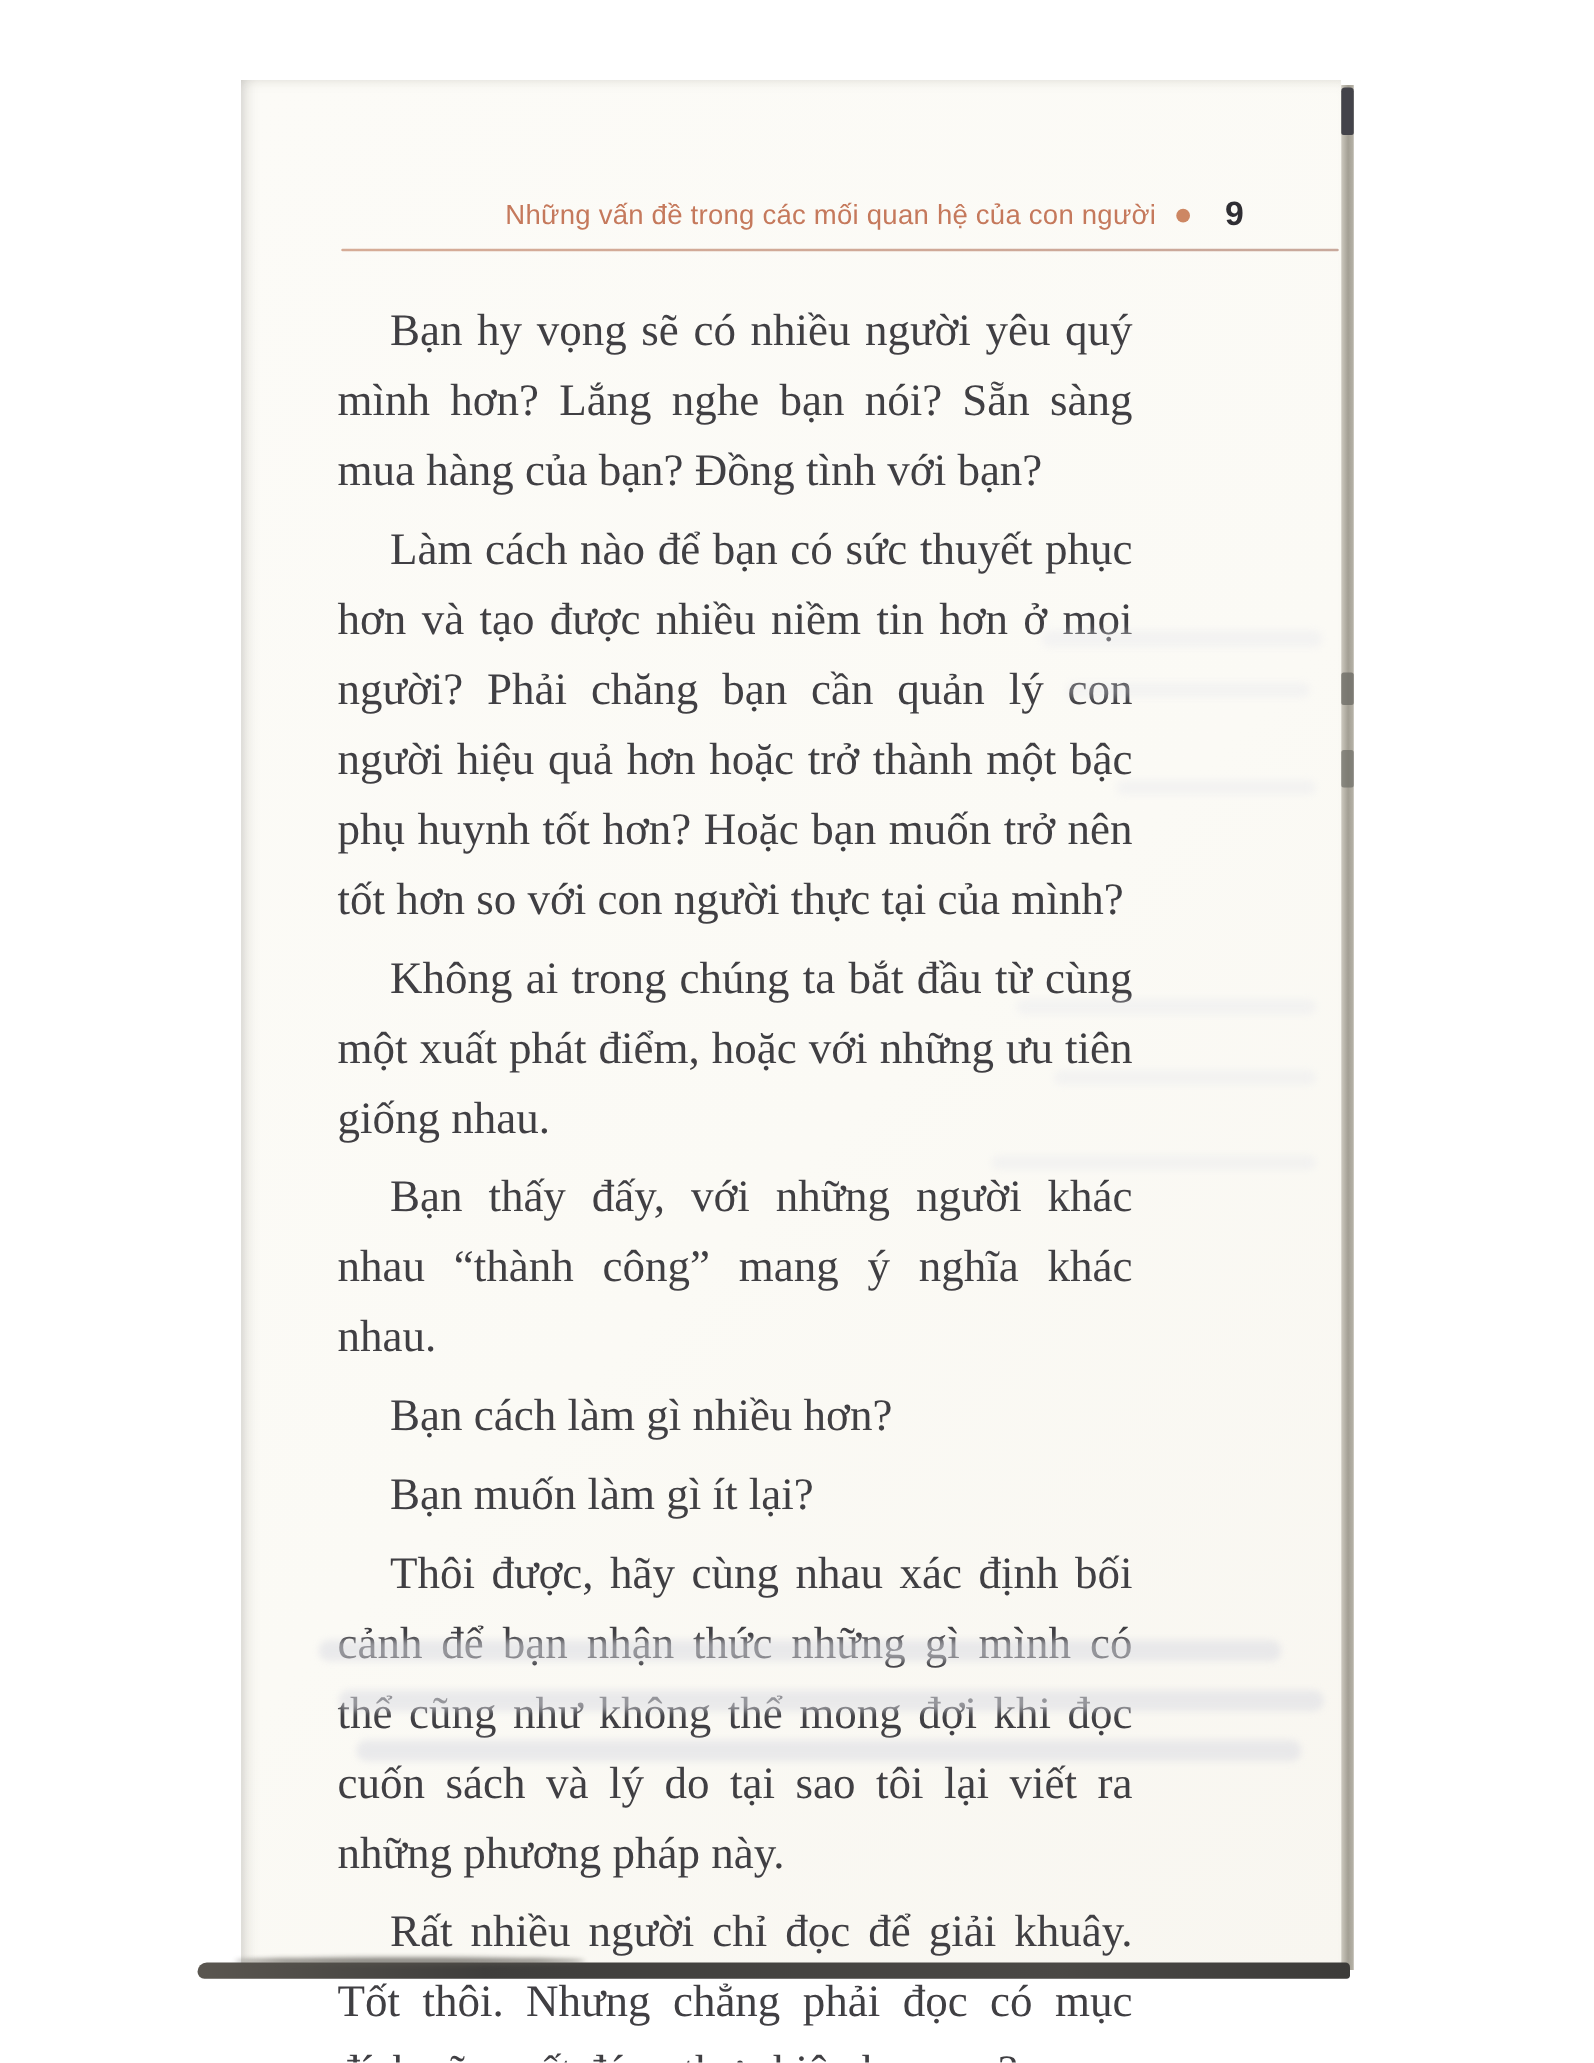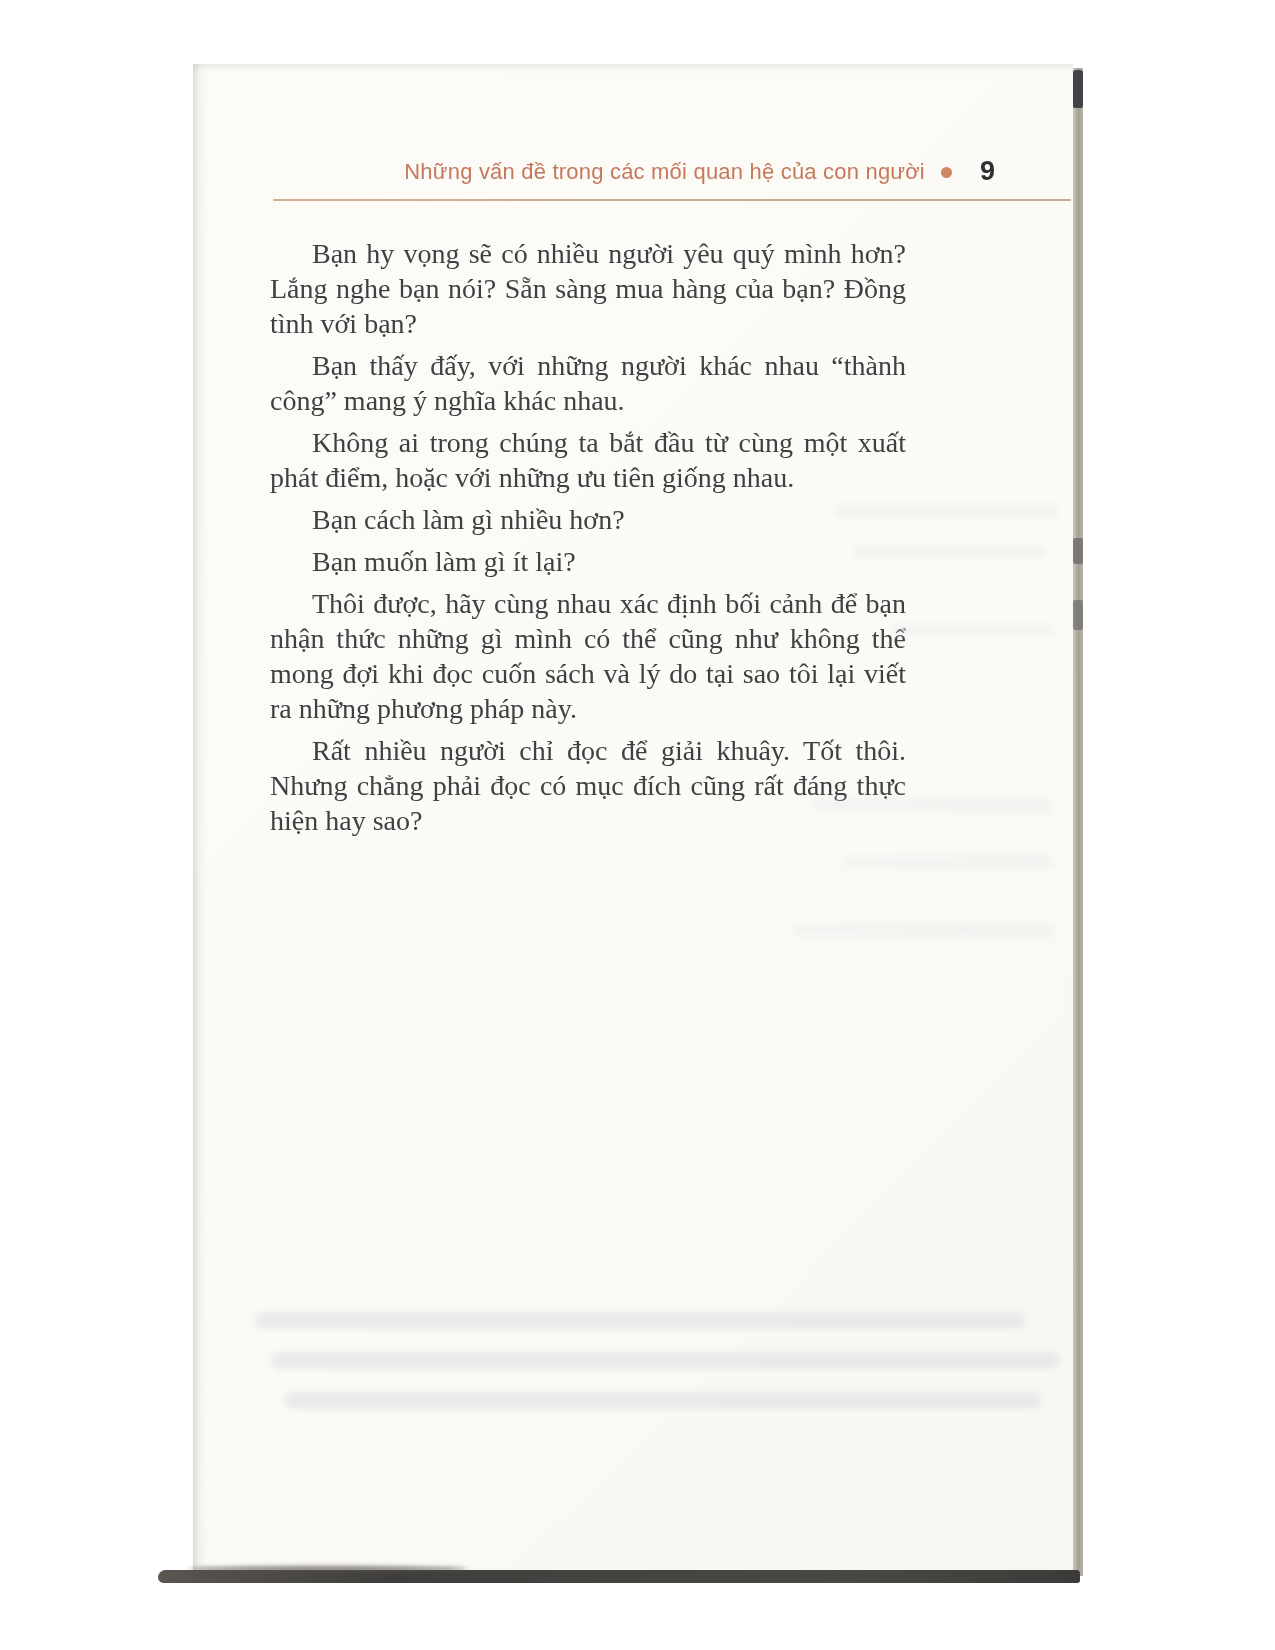--- a/index.html
+++ b/index.html
@@ -48,21 +48,21 @@
     width:798px;height:2px;
     background:linear-gradient(to right,#cf9e86,#c79a87 60%,#bf9a8c);
     opacity:.85;border-radius:1px;
   }
 
   
   .textblock{
     position:absolute;left:77px;top:172px;width:636px;
   }
   .textblock p{
-    font-size:28px;line-height:35px;
+    font-size:36px;line-height:56px;
     text-align:justify;text-indent:42px;
     margin:0 0 7px 0;color:#403f43;
   }
 
   
   .bleed{
     position:absolute;border-radius:8px;
     background:#dcdde4;opacity:.55;filter:blur(3px);
   }
   .bleed.weak{opacity:.32;background:#e4e5ec;}
@@ -100,22 +100,23 @@
     <div class="header">
       <span class="htitle">Những vấn đề trong các mối quan hệ của con người</span>
       <span class="hbullet"></span>
       <span class="hnum">9</span>
     </div>
 
     <div class="rule"></div>
 
     <div class="textblock">
       <p>Bạn hy vọng sẽ có nhiều người yêu quý mình hơn? Lắng nghe bạn nói? Sẵn sàng mua hàng của bạn? Đồng tình với bạn?</p>
+      <p>Làm cách nào để bạn có sức thuyết phục hơn và tạo được nhiều niềm tin hơn ở mọi người? Phải chăng bạn cần quản lý con người hiệu quả hơn hoặc trở thành một bậc phụ huynh tốt hơn? Hoặc bạn muốn trở nên tốt hơn so với con người thực tại của mình?</p>
+      <p>Không ai trong chúng ta bắt đầu từ cùng một xuất phát điểm, hoặc với những ưu tiên giống nhau.</p>
       <p>Bạn thấy đấy, với những người khác nhau “thành công” mang ý nghĩa khác nhau.</p>
-      <p>Không ai trong chúng ta bắt đầu từ cùng một xuất phát điểm, hoặc với những ưu tiên giống nhau.</p>
       <p>Bạn cách làm gì nhiều hơn?</p>
       <p>Bạn muốn làm gì ít lại?</p>
       <p>Thôi được, hãy cùng nhau xác định bối cảnh để bạn nhận thức những gì mình có thể cũng như không thể mong đợi khi đọc cuốn sách và lý do tại sao tôi lại viết ra những phương pháp này.</p>
       <p>Rất nhiều người chỉ đọc để giải khuây. Tốt thôi. Nhưng chẳng phải đọc có mục đích cũng rất đáng thực hiện hay sao?</p>
     </div>
 
     <div class="bleed weak" style="left:640px;top:440px;width:225px;height:14px;"></div>
     <div class="bleed weak" style="left:660px;top:482px;width:195px;height:12px;"></div>
     <div class="bleed weak" style="left:700px;top:560px;width:160px;height:12px;"></div>
     <div class="bleed weak" style="left:620px;top:735px;width:240px;height:13px;"></div>

